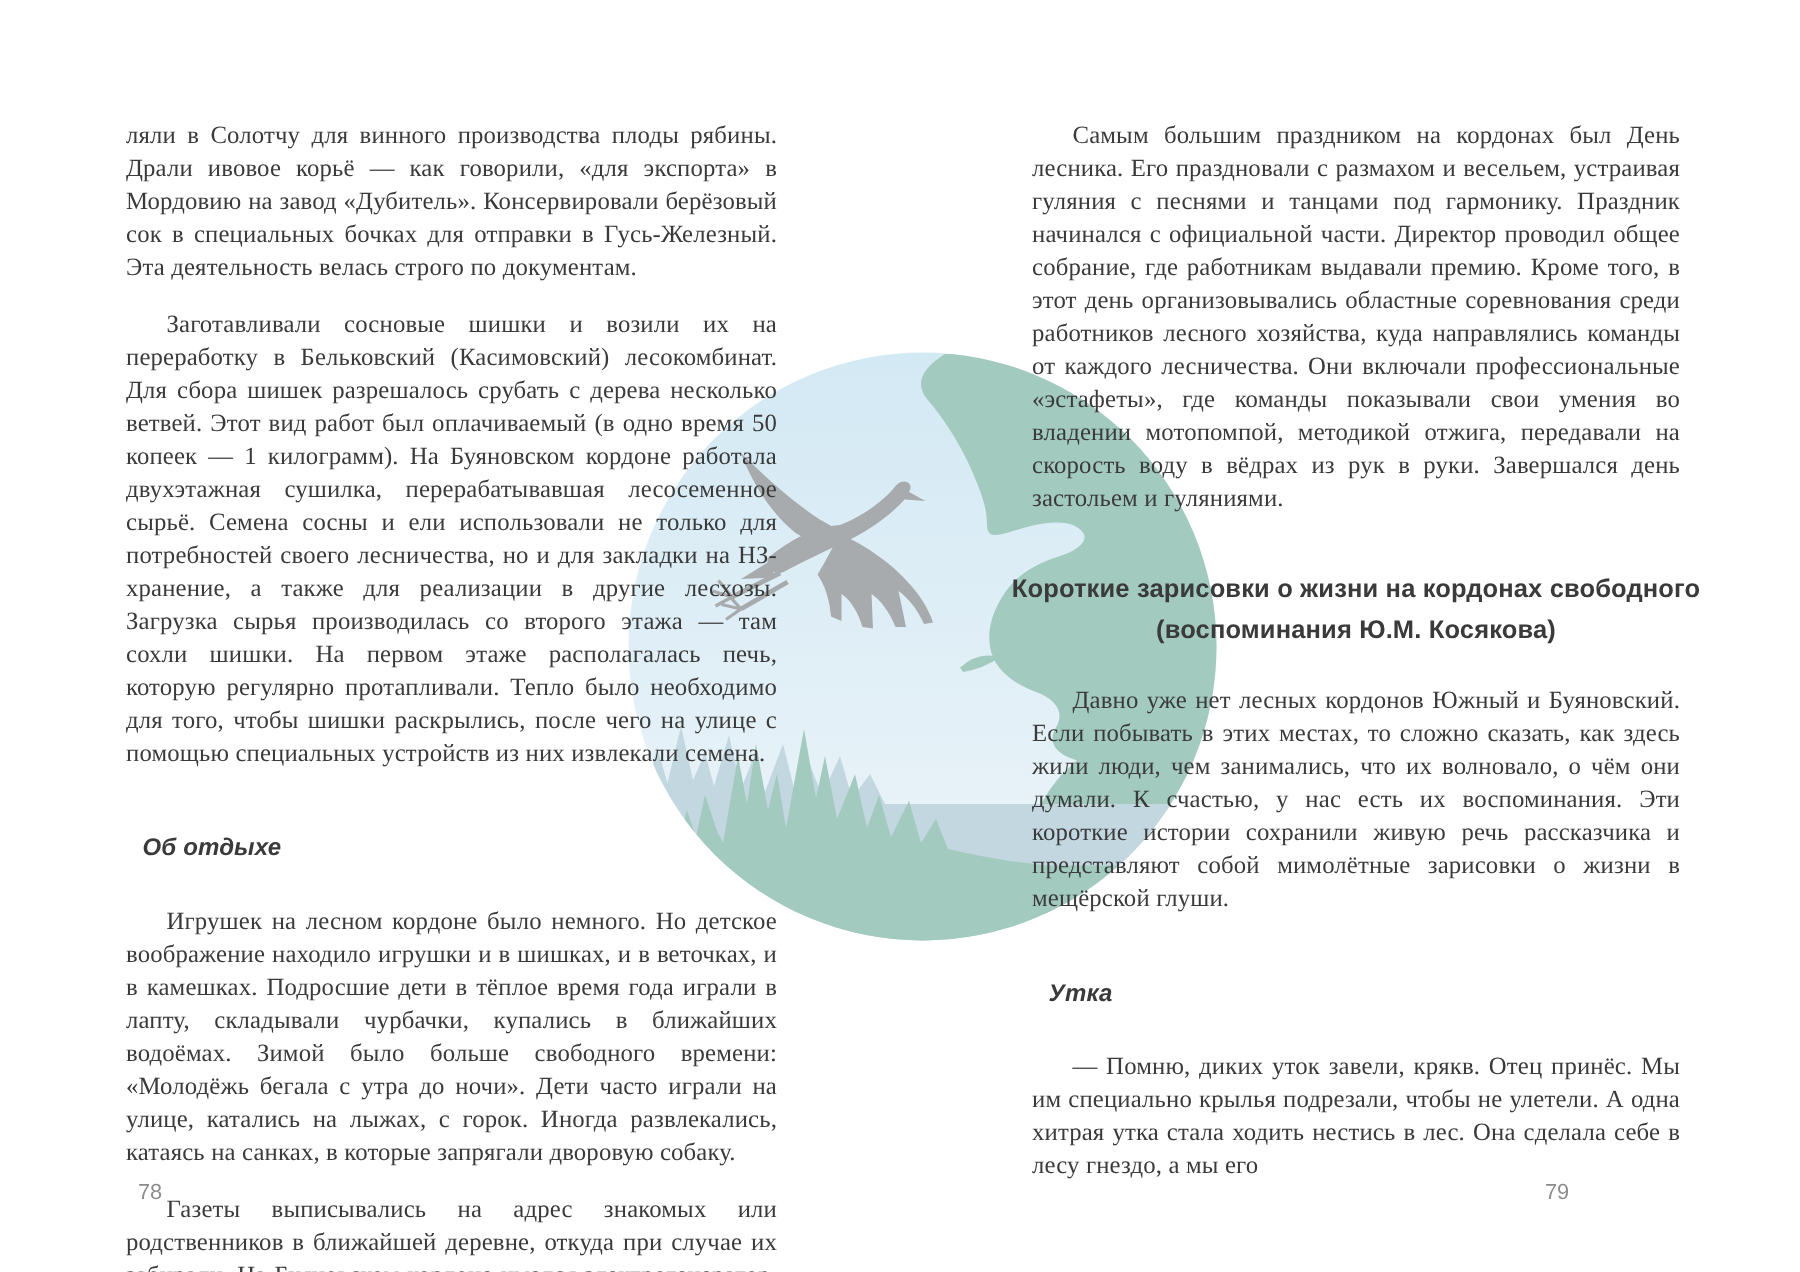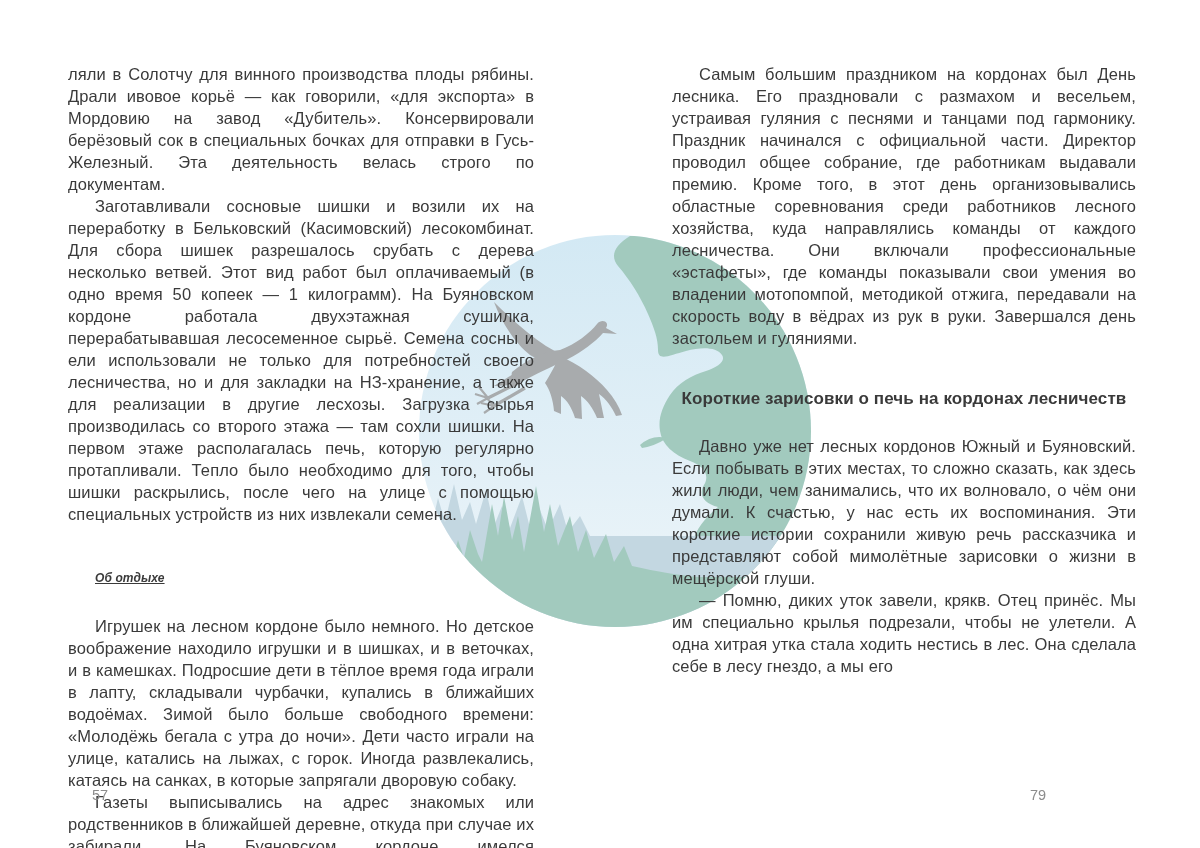--- a/index.html
+++ b/index.html
@@ -24,31 +24,30 @@
     position: absolute;
     top: 63px;
     z-index: 1;
     font-size: 16.5px;
     line-height: 22px;
     text-align: justify;
     letter-spacing: 0.1px;
   }
   .col-left  { left: 68px;  width: 466px; }
   .col-right { left: 672px; width: 464px; }
-  .col p { margin: 0; text-indent: 27px; }
+  .col p { margin: 16px; text-indent: 27px; font-family: Liberation Serif, serif; }
   .col p.cont { text-indent: 0; }
   .sec-head {
     font-weight: bold;
     font-style: italic;
-    font-size: 12px;
+    font-size: 16px;
     line-height: 22px;
     margin: 42px 0 26px;
     text-indent: 27px;
     text-align: left;
-    text-decoration: underline;
   }
   .chap-head {
     font-weight: bold;
     font-size: 17px;
     line-height: 27px;
     text-align: center;
     margin: 36px 0 23px;
   }
   .pagenum {
     position: absolute;
@@ -129,22 +128,24 @@
     <p class="cont">ляли в Солотчу для винного производства плоды рябины. Драли ивовое корьё — как говорили, «для экспорта» в Мордовию на завод «Дубитель». Консервировали берёзовый сок в специальных бочках для отправки в Гусь-Железный. Эта деятельность велась строго по документам.</p>
     <p>Заготавливали сосновые шишки и возили их на переработку в Бельковский (Касимовский) лесокомбинат. Для сбора шишек разрешалось срубать с дерева несколько ветвей. Этот вид работ был оплачиваемый (в одно время 50 копеек — 1 килограмм). На Буяновском кордоне работала двухэтажная сушилка, перерабатывавшая лесосеменное сырьё. Семена сосны и ели использовали не только для потребностей своего лесничества, но и для закладки на НЗ-хранение, а также для реализации в другие лесхозы. Загрузка сырья производилась со второго этажа — там сохли шишки. На первом этаже располагалась печь, которую регулярно протапливали. Тепло было необходимо для того, чтобы шишки раскрылись, после чего на улице с помощью специальных устройств из них извлекали семена.</p>
     <div class="sec-head">Об отдыхе</div>
     <p>Игрушек на лесном кордоне было немного. Но детское воображение находило игрушки и в шишках, и в веточках, и в камешках. Подросшие дети в тёплое время года играли в лапту, складывали чурбачки, купались в ближайших водоёмах. Зимой было больше свободного времени: «Молодёжь бегала с утра до ночи». Дети часто играли на улице, катались на лыжах, с горок. Иногда развлекались, катаясь на санках, в которые запрягали дворовую собаку.</p>
     <p>Газеты выписывались на адрес знакомых или родственников в ближайшей деревне, откуда при случае их забирали. На Буяновском кордоне имелся электрогенератор. Удивительно, но телевизор там появился довольно рано: в начале 70-х годов. Он стоял</p>
   </div>
 
   <div class="col col-right">
     <p>Самым большим праздником на кордонах был День лесника. Его праздновали с размахом и весельем, устраивая гуляния с песнями и танцами под гармонику. Праздник начинался с официальной части. Директор проводил общее собрание, где работникам выдавали премию. Кроме того, в этот день организовывались областные соревнования среди работников лесного хозяйства, куда направлялись команды от каждого лесничества. Они включали профессиональные «эстафеты», где команды показывали свои умения во владении мотопомпой, методикой отжига, передавали на скорость воду в вёдрах из рук в руки. Завершался день застольем и гуляниями.</p>
     <div class="chap-head">
-      <div>Короткие зарисовки о печь на кордонах лесничеств</div>
+      <div>Короткие зарисовки о жизни на кордонах свободного</div>
+      <div>(воспоминания Ю.М. Косякова)</div>
     </div>
     <p>Давно уже нет лесных кордонов Южный и Буяновский. Если побывать в этих местах, то сложно сказать, как здесь жили люди, чем занимались, что их волновало, о чём они думали. К счастью, у нас есть их воспоминания. Эти короткие истории сохранили живую речь рассказчика и представляют собой мимолётные зарисовки о жизни в мещёрской глуши.</p>
+    <div class="sec-head">Утка</div>
     <p>— Помню, диких уток завели, крякв. Отец принёс. Мы им специально крылья подрезали, чтобы не улетели. А одна хитрая утка стала ходить нестись в лес. Она сделала себе в лесу гнездо, а мы его</p>
   </div>
 
-  <div class="pagenum pagenum-left">57</div>
+  <div class="pagenum pagenum-left">78</div>
   <div class="pagenum pagenum-right">79</div>
 
 </div>
 
 </body></html>

